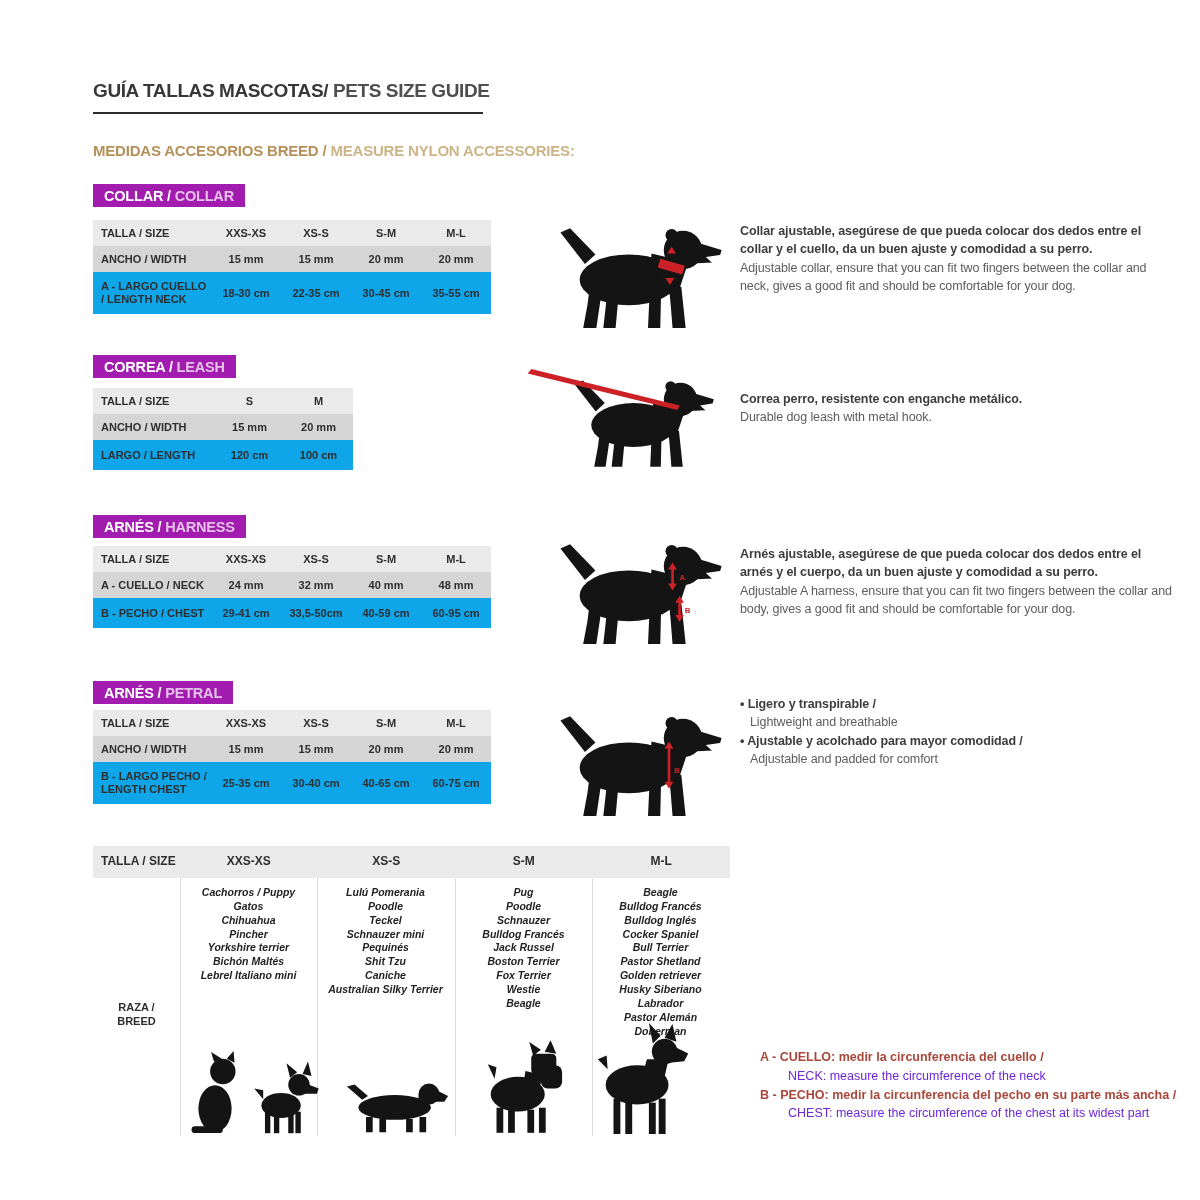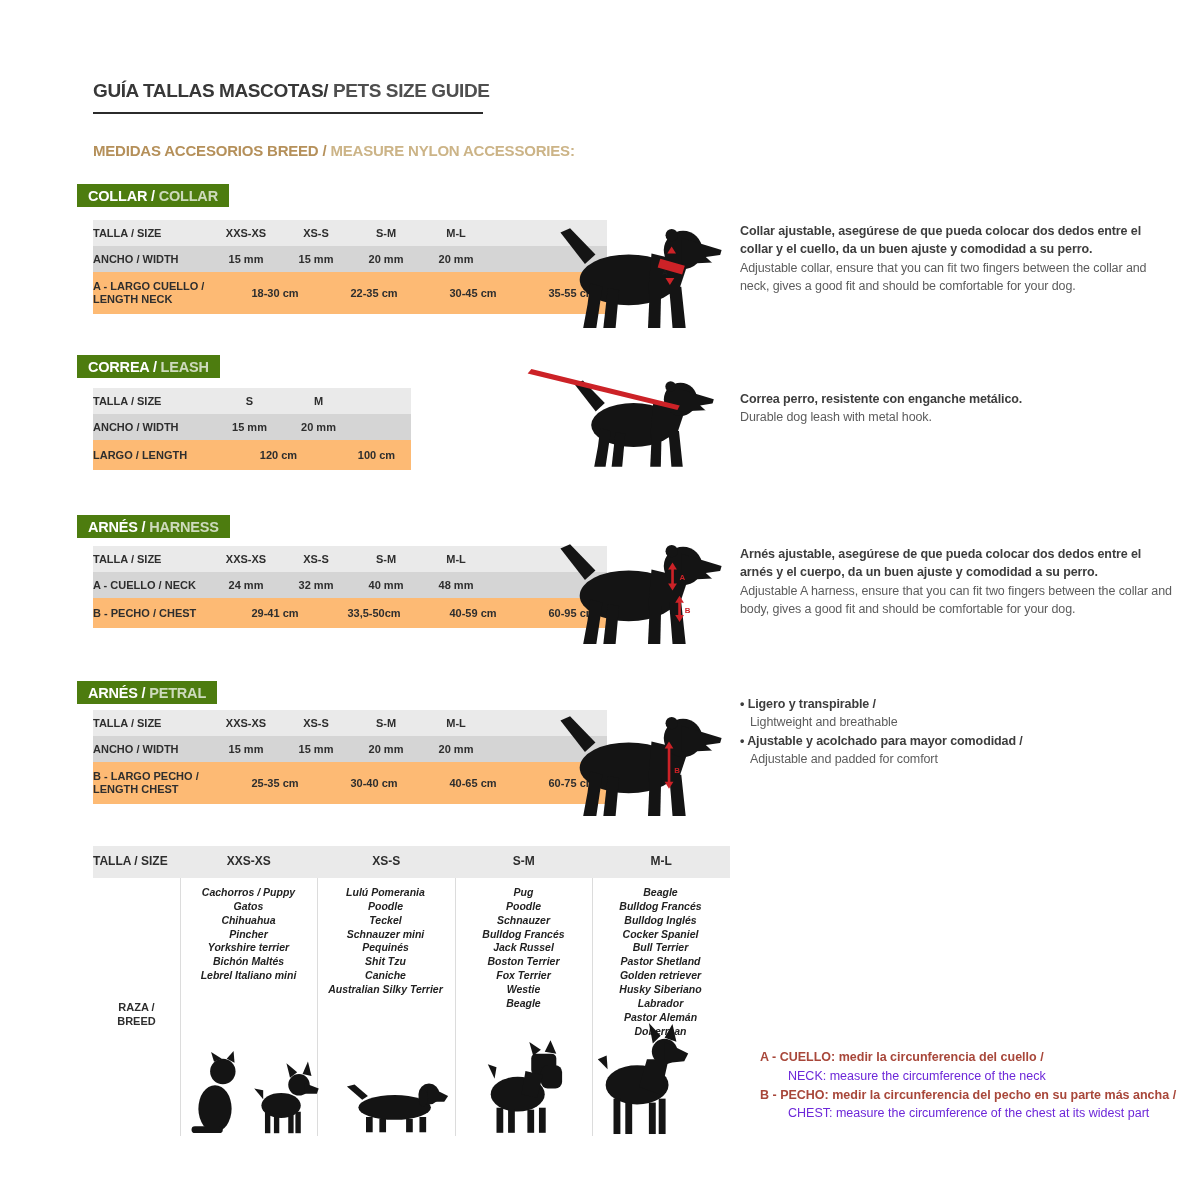--- a/index.html
+++ b/index.html
@@ -9,36 +9,36 @@
 
   
   .title{left:93px;top:80px;font-size:19px;font-weight:bold;letter-spacing:-0.4px;
          color:#383838;padding-bottom:10px;border-bottom:2.5px solid #2b2b2b;width:390px;white-space:nowrap;}
   .title .en{color:#4f4f4f;}
   .subtitle{left:93px;top:142px;font-size:15px;font-weight:bold;letter-spacing:-0.2px;white-space:nowrap;}
   .subtitle .es{color:#b5905a;}
   .subtitle .en{color:#ccb487;}
 
   
-  .badge{left:77px;background:#4d7c0f;color:#fff;font-size:14.5px;font-weight:bold;
+  .badge{left:93px;background:#a21caf;color:#fff;font-size:14.5px;font-weight:bold;
          padding:4px 11px 3px;letter-spacing:-0.2px;white-space:nowrap;}
   .badge .en{opacity:.72;font-weight:bold;}
 
   
   .mtable{left:93px;}
   .trow{display:grid;}
   .t4 .trow{grid-template-columns:118px 70px 70px 70px 70px;}
   .t3 .trow{grid-template-columns:122px 69px 69px;}
   .r0{background:#eaeaea;height:26px;}
   .r1{background:#d5d5d5;height:26px;}
-  .r2{background:#fdba74;min-height:30px;gap:29px;}
+  .r2{background:#0ea5e9;min-height:30px;}
   .two-line .r2{min-height:42px;}
   .tcell{display:flex;align-items:center;justify-content:center;font-size:11px;font-weight:bold;
          color:#2e2e2e;text-align:center;line-height:1.15;}
-  .tlabel{justify-content:flex-start;text-align:left;padding-left:0;padding-right:4px;}
+  .tlabel{justify-content:flex-start;text-align:left;padding-left:8px;padding-right:4px;}
 
   
   .desc{width:432px;font-size:12.5px;line-height:1.46;letter-spacing:-0.1px;}
   .desc-es{font-weight:bold;color:#3d3d3d;}
   .desc-en{color:#5c5c5c;}
   .bullet{position:relative;}
   .bullet .desc-es::before{content:"• ";}
   .bullet .desc-en{margin-left:10px;}
 
   

